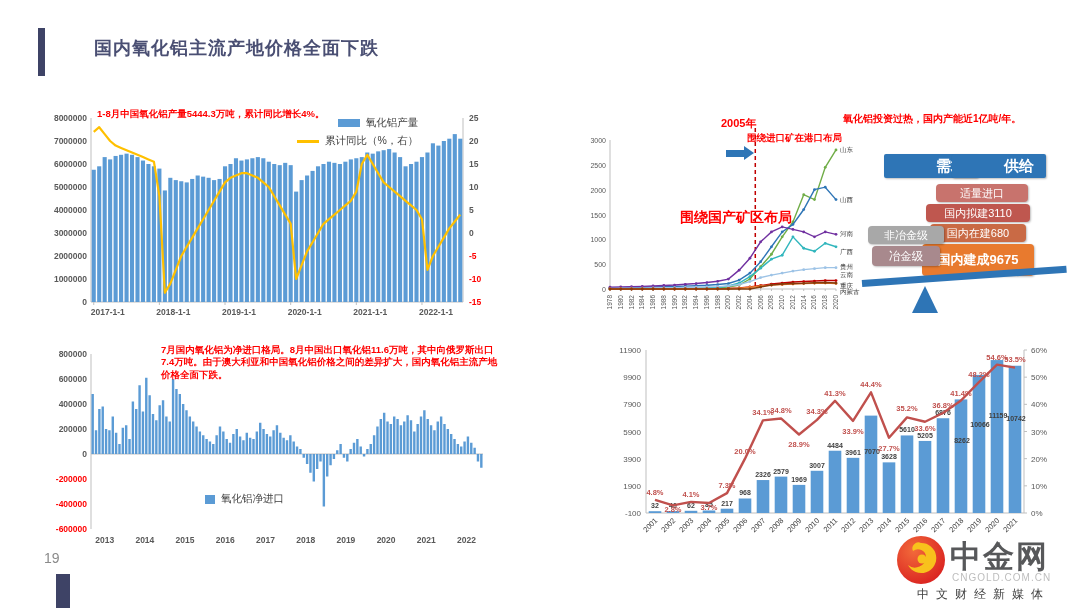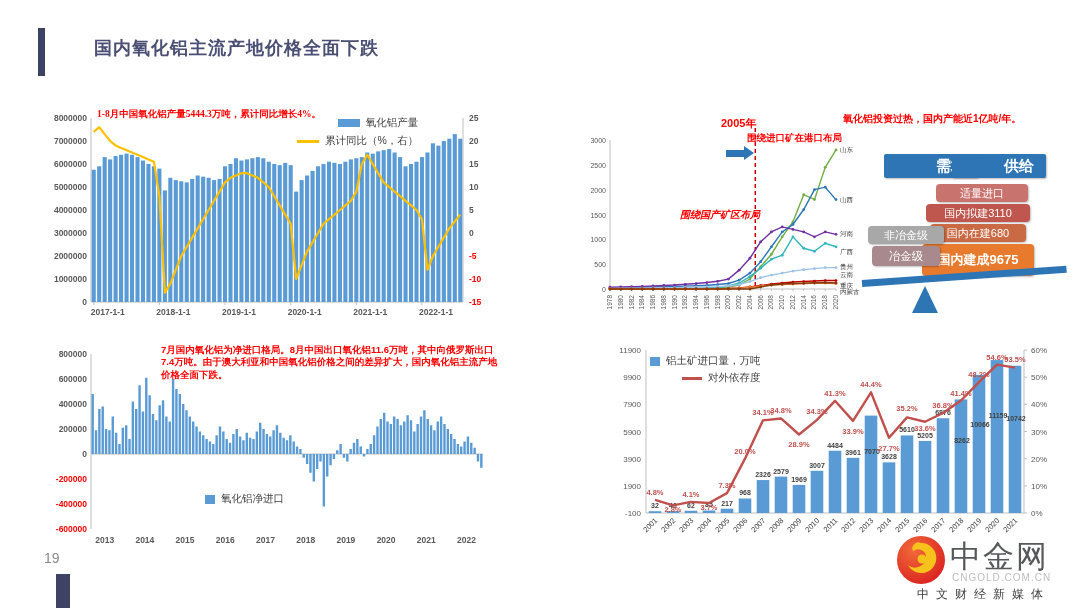--- a/index.html
+++ b/index.html
@@ -24,21 +24,21 @@
   .seesaw{position:absolute;background:#2e75b6;transform:rotate(-4deg);transform-origin:left center;}
   .fulcrum{position:absolute;width:0;height:0;border-left:13px solid transparent;
            border-right:13px solid transparent;border-bottom:27px solid #2e75b6;}
   .blue-arrow{position:absolute;display:flex;align-items:center;}
   .blue-arrow .shaft{width:18px;height:7px;background:#2e75b6;}
   .blue-arrow .head{width:0;height:0;border-top:7px solid transparent;border-bottom:7px solid transparent;border-left:10px solid #2e75b6;}
   
   .page-num{position:absolute;left:44px;top:550px;font-size:14px;color:#8a8a8a;}
   .page-num-bar{position:absolute;left:56px;top:574px;width:14px;height:34px;background:#3e4366;}
   .logo{position:absolute;left:893px;top:532px;width:180px;height:70px;}
-  .logo-brand{position:absolute;left:57px;top:4px;font-size:31px;font-weight:normal;color:#57585a;letter-spacing:2px;}
+  .logo-brand{position:absolute;left:57px;top:4px;font-size:31px;font-weight:bold;color:#57585a;letter-spacing:2px;}
   .logo-domain{position:absolute;left:59px;top:40px;font-size:10px;color:#bdbdbd;letter-spacing:1px;}
   .logo-tagline{position:absolute;left:24px;top:54px;font-size:12px;color:#404040;letter-spacing:7px;}
 </style>
 </head>
 <body>
 
 <div class="slide">
 
   <div class="title-bar"></div>
   <div class="page-title">国内氧化铝主流产地价格全面下跌</div>
@@ -141,21 +141,21 @@
         <line x1="190.0294117647059" y1="196" x2="190.0294117647059" y2="199" stroke="#bfbfbf"></line>
         <text x="204.0294117647059" y="209" font-size="8.5" fill="#595959" text-anchor="middle" font-weight="bold">2019-1-1</text>
         <line x1="255.6764705882353" y1="196" x2="255.6764705882353" y2="199" stroke="#bfbfbf"></line>
         <text x="269.6764705882353" y="209" font-size="8.5" fill="#595959" text-anchor="middle" font-weight="bold">2020-1-1</text>
         <line x1="321.32352941176475" y1="196" x2="321.32352941176475" y2="199" stroke="#bfbfbf"></line>
         <text x="335.32352941176475" y="209" font-size="8.5" fill="#595959" text-anchor="middle" font-weight="bold">2021-1-1</text>
         <line x1="386.97058823529414" y1="196" x2="386.97058823529414" y2="199" stroke="#bfbfbf"></line>
         <text x="400.97058823529414" y="209" font-size="8.5" fill="#595959" text-anchor="middle" font-weight="bold">2022-1-1</text>
         <polyline points="58.73529411764706,25.799999999999983 64.20588235294117,21.200000000000017 69.67647058823529,28.099999999999994 75.1470588235294,35 80.61764705882352,39.599999999999994 86.08823529411764,41.900000000000006 91.55882352941177,44.20000000000002 97.02941176470588,46.5 102.5,48.79999999999998 107.97058823529412,51.099999999999994 113.44117647058823,53.400000000000006 118.91176470588236,55.70000000000002 124.38235294117648,90.2 129.8529411764706,186.8 135.32352941176472,177.6 140.79411764705884,163.8 146.26470588235296,150 151.73529411764707,140.8 157.2058823529412,131.60000000000002 162.6764705882353,122.39999999999999 168.14705882352942,113.2 173.61764705882354,104 179.08823529411768,94.8 184.55882352941177,85.60000000000001 190.0294117647059,76.39999999999999 195.50000000000003,71.8 200.97058823529414,69.5 206.44117647058826,67.20000000000002 211.91176470588238,67.20000000000002 217.3823529411765,69.5 222.8529411764706,71.8 228.32352941176472,76.39999999999999 233.79411764705884,81 239.26470588235296,90.2 244.73529411764707,99.39999999999999 250.2058823529412,108.60000000000001 255.6764705882353,117.8 261.1470588235294,173 266.61764705882354,159.2 272.0882352941177,145.4 277.55882352941177,136.2 283.0294117647059,127 288.5,117.8 293.97058823529414,113.2 299.4411764705883,108.60000000000001 304.9117647058824,104 310.38235294117646,99.39999999999999 315.8529411764706,94.8 321.32352941176475,85.60000000000001 326.79411764705884,58 332.264705882353,48.79999999999998 337.7352941176471,58 343.2058823529412,67.20000000000002 348.6764705882353,76.39999999999999 354.14705882352945,81 359.61764705882354,85.60000000000001 365.0882352941177,90.2 370.55882352941177,94.8 376.0294117647059,99.39999999999999 381.5,104 386.97058823529414,113.2 392.44117647058823,163.8 397.9117647058824,150 403.38235294117646,140.8 408.8529411764706,131.60000000000002 414.32352941176475,122.39999999999999 419.79411764705884,115.5 425.264705882353,108.60000000000001 " fill="none" stroke="#ffc000" stroke-width="2.2" stroke-linejoin="round"></polyline>
       </svg>
-    <div class="red-note" style="left:62px;top:2px;width:245px;font-family:Liberation Serif, serif;">1-8月中国氧化铝产量5444.3万吨，累计同比增长4%。</div>
+    <div class="red-note" style="left:62px;top:2px;width:245px;">1-8月中国氧化铝产量5444.3万吨，累计同比增长4%。</div>
     <div class="legend-box" style="left:262px;top:10px;">
       <div class="legend-row">
         <span class="sw-bar"></span>
         <span>氧化铝产量</span>
       </div>
       <div class="legend-row">
         <span class="sw-line-y"></span>
         <span>累计同比（%，右）</span>
       </div>
     </div>
@@ -558,21 +558,21 @@
         <circle cx="245.2380952380952" cy="182.54333333333332" r="1.4" fill="#843c0c"></circle>
         <circle cx="256" cy="183.04" r="1.4" fill="#843c0c"></circle>
         <text x="260" y="194.04" font-size="6.5" fill="#404040" text-anchor="start">内蒙古</text>
       </svg>
     <div class="red-note" style="left:141px;top:16px;font-size:11px;">2005年</div>
     <div class="red-note" style="left:167px;top:32px;font-size:9.5px;">围绕进口矿在港口布局</div>
     <div class="blue-arrow" style="left:146px;top:46px;">
       <span class="shaft"></span>
         <span class="head"></span>
     </div>
-    <div class="red-note" style="left:100px;top:108px;font-size:10px;font-style:italic;">围绕国产矿区布局</div>
+    <div class="red-note" style="left:100px;top:108px;font-size:14px;">围绕国产矿区布局</div>
   </div>
   <div class="red-note" style="left:843px;top:112px;width:235px;font-size:10px;">氧化铝投资过热，国内产能近1亿吨/年。</div>
 
   <div class="dg" style="left:868px;top:140px;width:210px;height:195px;">
     <div class="box hdr" style="left:16px;top:14px;width:54px;height:24px;background:#2e75b6;">需求</div>
     <div class="box hdr" style="left:84px;top:14px;width:54px;height:24px;background:#2e75b6;">供给</div>
     <div class="box" style="left:68px;top:44px;width:92px;height:18px;background:#c8736d;font-size:11px;">适量进口</div>
     <div class="box" style="left:58px;top:64px;width:104px;height:18px;background:#bf574f;font-size:11px;">国内拟建3110</div>
     <div class="box" style="left:62px;top:84px;width:96px;height:18px;background:#c96a45;font-size:11px;">国内在建680</div>
     <div class="box" style="left:54px;top:104px;width:112px;height:32px;background:#e87a2e;font-size:13px;font-weight:bold;">国内建成9675</div>
@@ -687,30 +687,20 @@
         <text x="273" y="47.379999999999995" font-size="7.5" fill="#c0504d" text-anchor="middle" font-weight="bold">44.4%</text>
         <text x="291" y="110.74833333333333" font-size="7.5" fill="#c0504d" text-anchor="middle" font-weight="bold">27.7%</text>
         <text x="309" y="71.37333333333333" font-size="7.5" fill="#c0504d" text-anchor="middle" font-weight="bold">35.2%</text>
         <text x="327" y="90.71999999999998" font-size="7.5" fill="#c0504d" text-anchor="middle" font-weight="bold">33.6%</text>
         <text x="345" y="68.02666666666667" font-size="7.5" fill="#c0504d" text-anchor="middle" font-weight="bold">36.8%</text>
         <text x="363" y="55.530000000000015" font-size="7.5" fill="#c0504d" text-anchor="middle" font-weight="bold">41.4%</text>
         <text x="381" y="37.05666666666667" font-size="7.5" fill="#c0504d" text-anchor="middle" font-weight="bold">48.2%</text>
         <text x="399" y="19.669999999999987" font-size="7.5" fill="#c0504d" text-anchor="middle" font-weight="bold">54.6%</text>
         <text x="417" y="21.65833333333333" font-size="7.5" fill="#c0504d" text-anchor="middle" font-weight="bold">53.5%</text>
       </svg>
-    <div class="legend-box" style="left:52px;top:14px;gap:3px;">
-      <div class="legend-row">
-        <span class="sw-sq"></span>
-        <span>铝土矿进口量，万吨</span>
-      </div>
-      <div class="legend-row">
-        <span class="sw-line-r"></span>
-        <span>对外依存度</span>
-      </div>
-    </div>
   </div>
 
   <div class="page-num">19</div>
   <div class="page-num-bar"></div>
 
   <div class="logo">
     <svg width="52" height="52" style="position:absolute;left:2px;top:2px;">
       <defs>
         <radialGradient id="lg" cx="35%" cy="30%" r="80%">
           <stop offset="0%" stop-color="#f26a3a"></stop>

